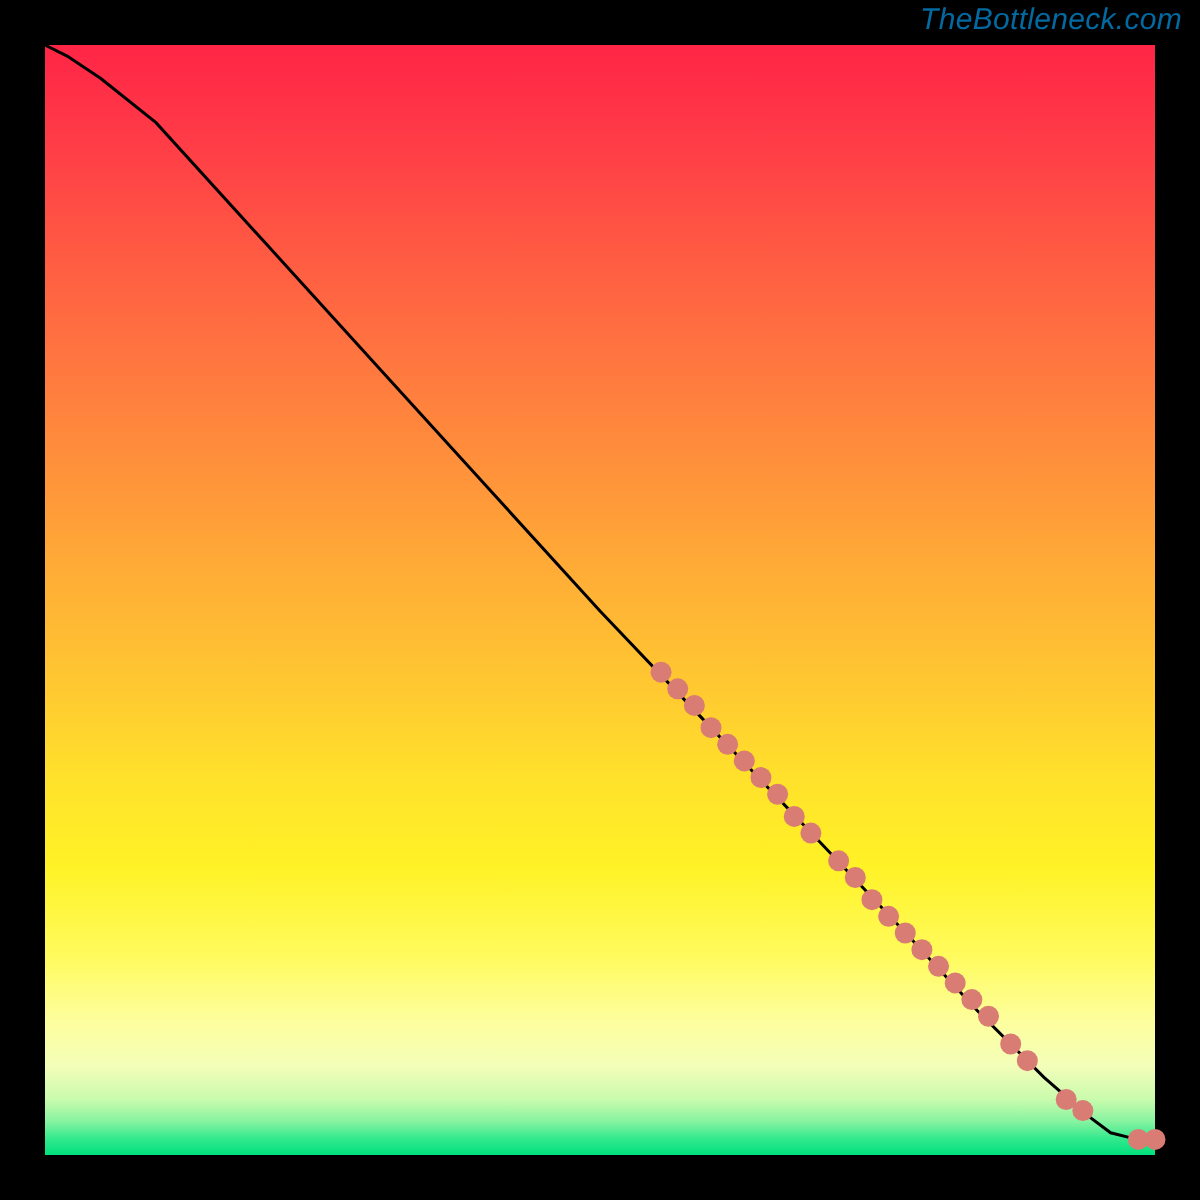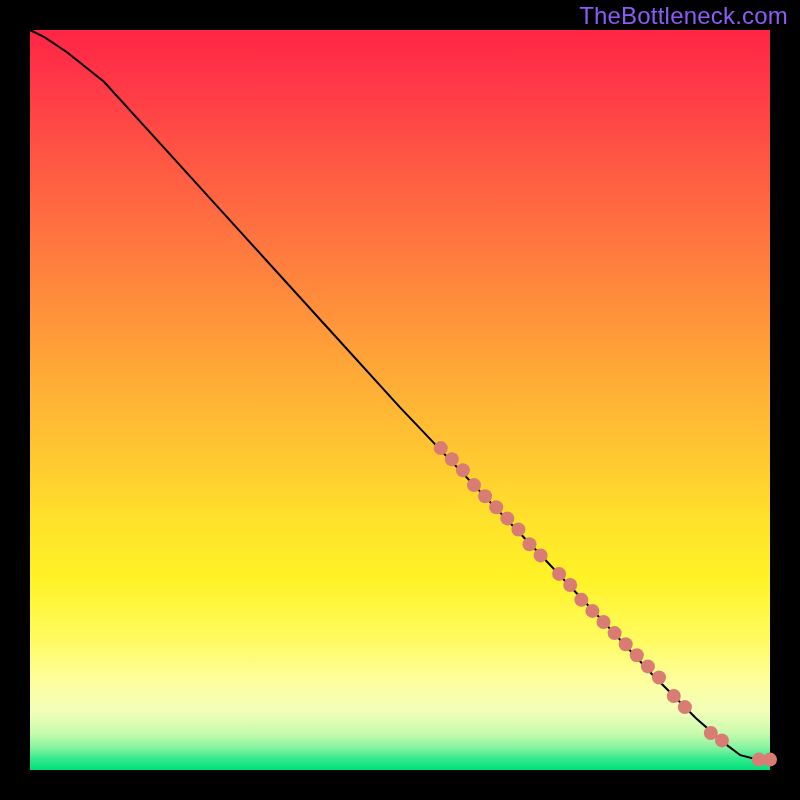--- a/index.html
+++ b/index.html
@@ -13,24 +13,25 @@
   }
   .wrap {
     position: relative;
     width: 800px;
     height: 800px;
   }
   .attribution {
     position: absolute;
     top: 2px;
     right: 12px;
-    color: #8b5cf6;
-    font-size: 24px;
+    color: #0369a1;
+    font-size: 20px;
     letter-spacing: 0.2px;
     user-select: none;
+    font-style: italic;
   }
   
   .plot {
     position: absolute;
     left: 30px;
     top: 30px;
     width: 740px;
     height: 740px;
     
     background: linear-gradient(

